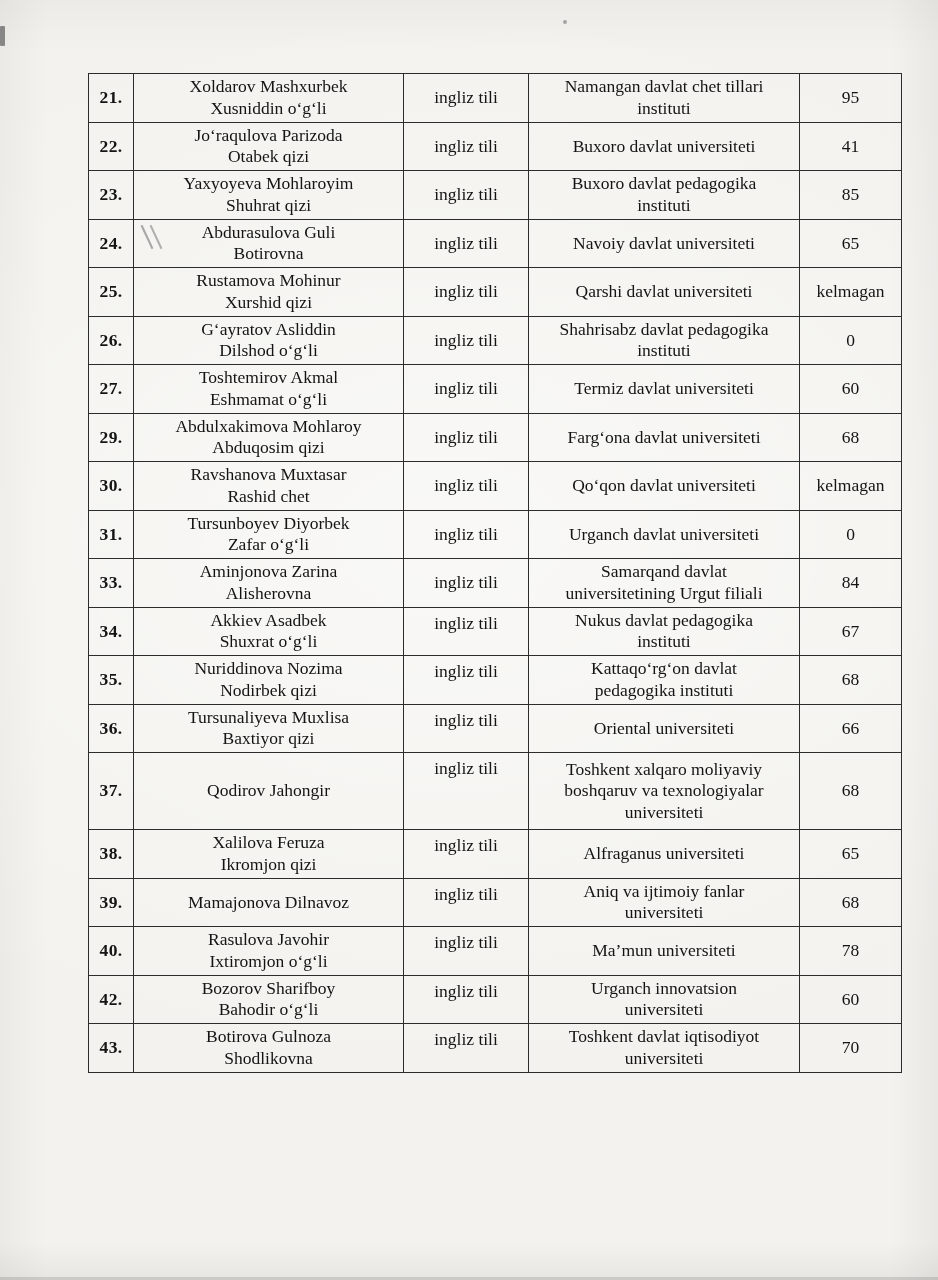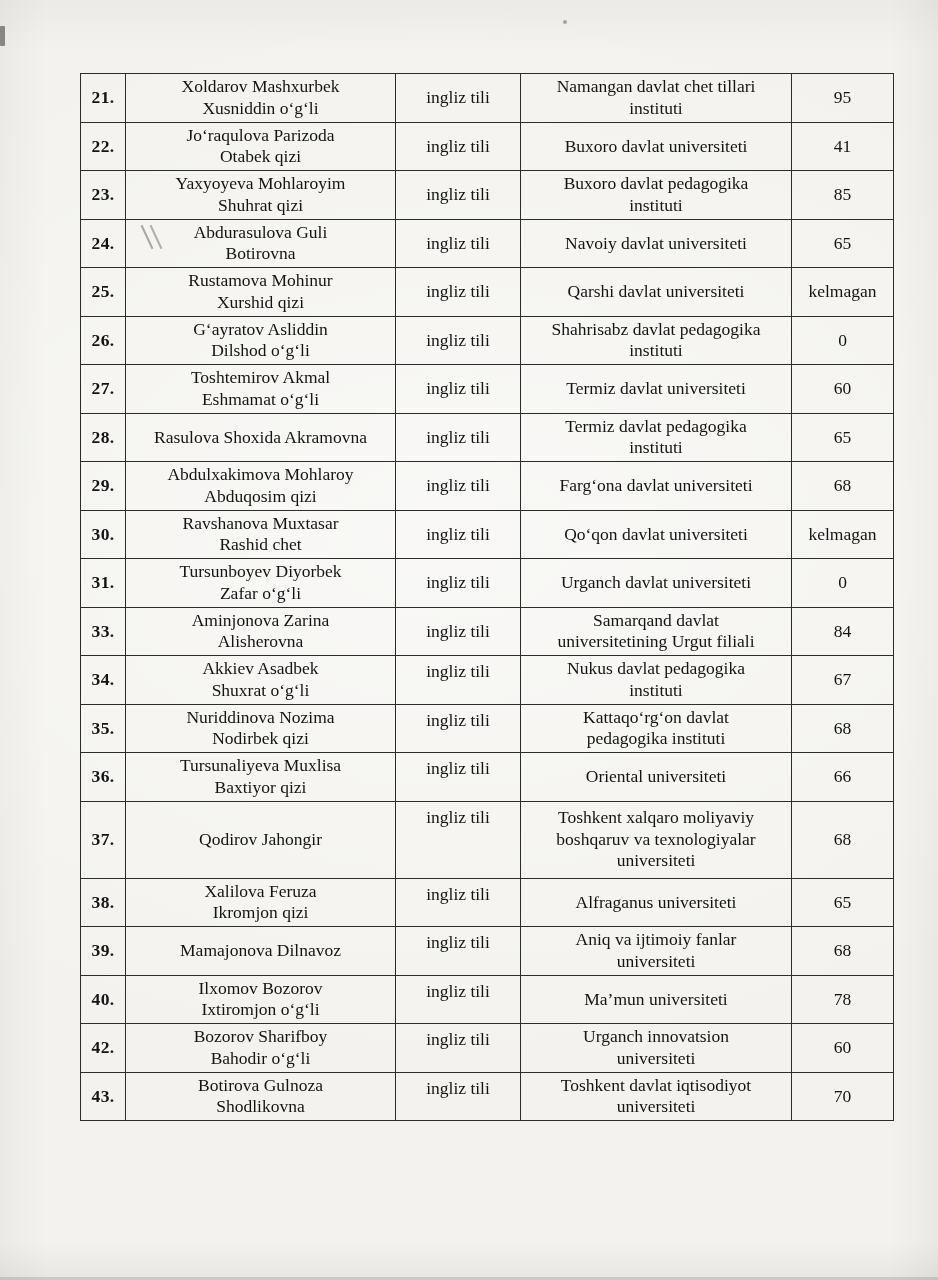--- a/index.html
+++ b/index.html
@@ -10,21 +10,21 @@
   }
   .page{
     position:absolute;inset:0;
     background:
       radial-gradient(1100px 760px at 48% 42%, rgba(255,255,255,.5), rgba(255,255,255,0) 72%),
       linear-gradient(90deg, rgba(0,0,0,.035), rgba(0,0,0,0) 5%, rgba(0,0,0,0) 95%, rgba(0,0,0,.045)),
       linear-gradient(180deg, rgba(0,0,0,.03), rgba(0,0,0,0) 4%, rgba(0,0,0,0) 97%, rgba(0,0,0,.05)),
       #f3f2ee;
   }
   table.results{
-    position:absolute;left:80px;top:73px;width:813px;
+    position:absolute;left:88px;top:73px;width:813px;
     border-collapse:collapse;table-layout:fixed;
   }
   td{
     border:1.8px solid #2c2c2c;
     text-align:center;vertical-align:middle;
     padding:2px 4px;
     font-size:17.5px;line-height:1.22;
     overflow:hidden;
   }
   tr{height:48.5px;}
@@ -139,32 +139,20 @@
             <div>Toshtemirov Akmal</div>
             <div>Eshmamat o‘g‘li</div>
           </td>
           <td class="subject">ingliz tili</td>
           <td class="inst">
             <div>Termiz davlat universiteti</div>
           </td>
           <td class="score">60</td>
         </tr>
         <tr>
-          <td class="num">28.</td>
-          <td class="name">
-            <div>Rasulova Shoxida Akramovna</div>
-          </td>
-          <td class="subject">ingliz tili</td>
-          <td class="inst">
-            <div>Termiz davlat pedagogika</div>
-            <div>instituti</div>
-          </td>
-          <td class="score">65</td>
-        </tr>
-        <tr>
           <td class="num">29.</td>
           <td class="name">
             <div>Abdulxakimova Mohlaroy</div>
             <div>Abduqosim qizi</div>
           </td>
           <td class="subject">ingliz tili</td>
           <td class="inst">
             <div>Farg‘ona davlat universiteti</div>
           </td>
           <td class="score">68</td>
@@ -277,21 +265,21 @@
           <td class="subject subject-top">ingliz tili</td>
           <td class="inst">
             <div>Aniq va ijtimoiy fanlar</div>
             <div>universiteti</div>
           </td>
           <td class="score">68</td>
         </tr>
         <tr>
           <td class="num">40.</td>
           <td class="name">
-            <div>Ilxomov Bozorov</div>
+            <div>Rasulova Javohir</div>
             <div>Ixtiromjon o‘g‘li</div>
           </td>
           <td class="subject subject-top">ingliz tili</td>
           <td class="inst">
             <div>Ma’mun universiteti</div>
           </td>
           <td class="score">78</td>
         </tr>
         <tr>
           <td class="num">42.</td>

